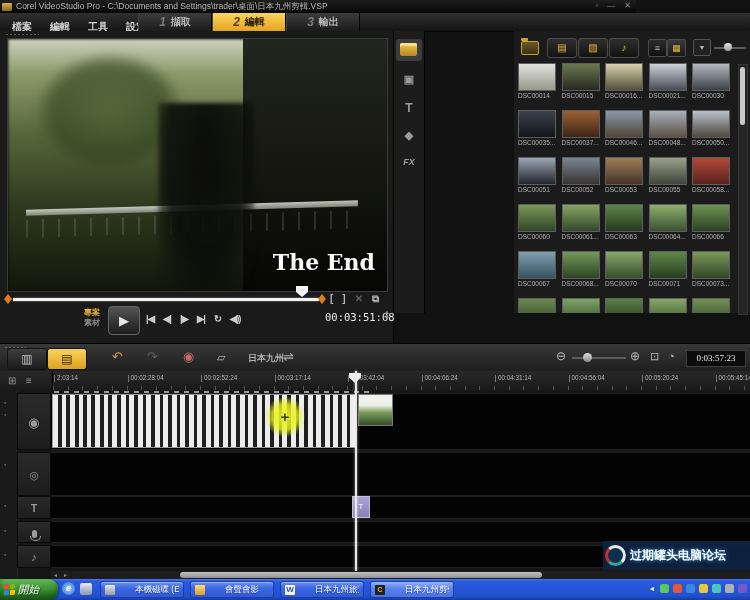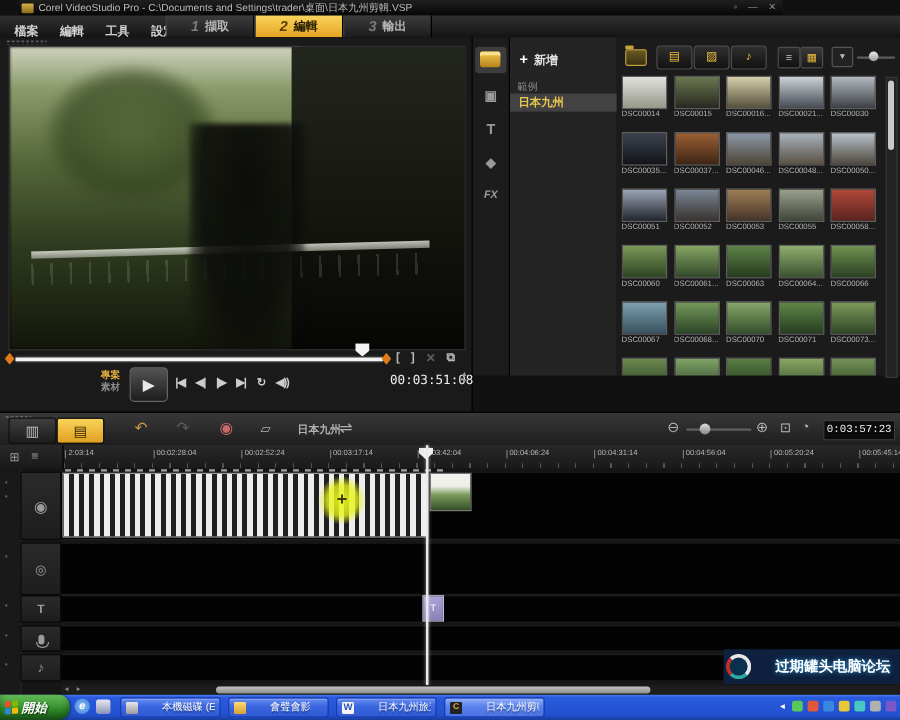--- a/index.html
+++ b/index.html
@@ -1,19 +1,19 @@
 <!DOCTYPE html>
 <html><head>
 <meta charset="utf-8">
 <style>
   html,body{margin:0;padding:0;background:#000;}
   #app{position:relative;width:750px;height:600px;background:#111;overflow:hidden;
        font-family:"Liberation Sans",sans-serif;-webkit-font-smoothing:antialiased;}
   
-  .titlebar{position:absolute;left:16px;top:0;width:636px;height:13px;
+  .titlebar{position:absolute;left:0;top:0;width:636px;height:13px;
     background:linear-gradient(#1e1e1e,#070707);display:flex;align-items:center;padding-left:2px;box-sizing:border-box;}
   .app-ico{width:10px;height:8px;background:linear-gradient(#d8b04a,#8a6a1a);border-radius:1px;margin-right:4px;flex:none;}
   .title-text{color:#b9b9b9;font-size:8.5px;white-space:nowrap;}
   .winctrl{position:absolute;right:5px;top:1px;display:flex;gap:9px;}
   .winctrl span{color:#8a8a8a;font-size:8px;cursor:default;}
   
   .menubar{position:absolute;left:0;top:13px;width:750px;height:18px;
     background:linear-gradient(#303030,#141414);border-bottom:1px solid #000;}
   .menus{position:absolute;left:3px;top:3px;}
   .menu-item{color:#d2d2d2;font-size:10px;margin:0 9px;font-weight:bold;}
@@ -123,21 +123,21 @@
   .ic-proj{left:217px;color:#b2b2b2;font-size:11px;top:7px;}
   .ic-wave{left:248px;color:#b2b2b2;font-size:9px;top:8px;font-weight:bold;letter-spacing:0;}
   .ic-ripple{left:283px;color:#b2b2b2;}
   .ic-zo{left:556px;color:#b8b8b8;font-size:12px;}
   .ic-zi{left:630px;color:#b8b8b8;font-size:12px;}
   .ic-fit{left:650px;color:#b8b8b8;font-size:11px;top:6px;}
   .ic-clock{left:668px;color:#b8b8b8;font-size:11px;top:6px;}
   .tl-slider{position:absolute;left:572px;top:13px;width:54px;height:2px;background:#5c5c5c;}
   .tl-knob{position:absolute;left:583px;top:9px;width:9px;height:9px;border-radius:50%;background:linear-gradient(#ddd,#888);}
   .tl-timecode{position:absolute;left:686px;top:6px;width:58px;height:15px;background:#0b0b0b;
-    border:1px solid #3e3e3e;color:#ececec;font-family:Liberation Mono, monospace;font-size:9px;
+    border:1px solid #3e3e3e;color:#ececec;font-family:Liberation Serif, serif;font-size:9px;
     text-align:center;line-height:15px;}
   
   .ruler{position:absolute;left:0;top:371px;width:750px;height:20px;
     background:linear-gradient(#282828,#191919);border-bottom:1px solid #000;}
   .rl-ic{position:absolute;top:4px;color:#9a9a9a;font-size:10px;}
   .rl-a{left:8px;} .rl-b{left:26px;}
   .ticks{position:absolute;left:52px;top:0;width:698px;height:20px;overflow:hidden;
     border-left:1px solid #000;}
   .ticks::after{content:"";position:absolute;left:0;bottom:1px;width:100%;height:4px;
     background:repeating-linear-gradient(90deg,#555 0 1px,transparent 1px 14.7px);}
@@ -176,41 +176,41 @@
   .mic::after{content:"";position:absolute;left:-2px;top:6px;width:9px;height:4px;
     border:1px solid #9c9c9c;border-top:none;border-radius:0 0 5px 5px;}
   
   .taskbar{position:absolute;left:0;top:579px;width:750px;height:21px;
     background:linear-gradient(#4a7cf0 0%,#2a5ade 10%,#2251cf 80%,#173e9e 100%);}
   .start{position:absolute;left:0;top:0;height:21px;width:58px;border-radius:0 9px 9px 0;
     background:linear-gradient(#63bb58,#2f8a28 60%,#237020);box-shadow:inset 0 -4px 6px #00000055,1px 0 2px #00000066;
     display:flex;align-items:center;gap:3px;padding-left:4px;box-sizing:border-box;}
   .flag{width:11px;height:11px;display:grid;grid-template-columns:5px 5px;grid-template-rows:5px 5px;gap:1px;transform:skewY(-4deg);}
   .flag i{border-radius:1px;}
-  .start-label{color:#fff;font-weight:bold;font-style:italic;font-size:10.5px;text-shadow:1px 1px 1px #00000088;}
+  .start-label{color:#fff;font-weight:normal;font-style:italic;font-size:10.5px;text-shadow:1px 1px 1px #00000088;}
   .ql{position:absolute;left:62px;top:3px;display:flex;gap:5px;align-items:center;}
   .ql-ie{width:13px;height:13px;border-radius:50%;background:radial-gradient(#9cc8f8,#2b74d8);
     color:#fff;font-size:9px;font-weight:bold;text-align:center;line-height:13px;font-style:italic;}
   .ql-b{width:12px;height:12px;border-radius:2px;background:linear-gradient(#e8e8f0,#8a93b8);}
   .tbtn{position:absolute;top:2px;height:17px;width:84px;border-radius:3px;border:1px solid #1a3cae;
     background:linear-gradient(#6a90f2,#3a66e0 45%,#2f5ad4);box-shadow:inset 0 1px 0 #9ab4f8;
     display:flex;align-items:center;gap:20px;padding:0 4px;box-sizing:border-box;}
   .tbtn.active{background:linear-gradient(#8fb0fa,#5a82ec 45%,#4a72e2);}
   .tbtn .tlab{color:#fff;font-size:8.5px;white-space:nowrap;overflow:hidden;text-shadow:0 1px 1px #00000066;}
   .ti{width:10px;height:10px;flex:none;border-radius:1px;}
   .ti-drive{background:linear-gradient(#e8e8e8,#9a9aa2);}
   .ti-folder{background:linear-gradient(#ffd978,#d8a030);}
   .ti-word{background:#f4f4f4;color:#2a52b8;font-size:8px;font-weight:bold;text-align:center;line-height:10px;}
   .ti-corel{background:#222;color:#e8b83a;font-size:7px;font-weight:bold;text-align:center;line-height:10px;}
   .tray{position:absolute;right:3px;top:5px;display:flex;gap:4px;align-items:center;}
   .tray-dot{width:9px;height:9px;border-radius:2px;}
   .tray-chev{color:#fff;font-size:8px;margin-right:2px;}
   
   .watermark{position:absolute;left:603px;top:541px;width:147px;height:43px;z-index:60;}
-  .wm-top{height:29px;background:rgba(14,34,66,.93);display:flex;align-items:center;gap:20px;padding:0 2px;box-sizing:border-box;}
+  .wm-top{height:29px;background:rgba(14,34,66,.93);display:flex;align-items:center;gap:4px;padding:0 2px;box-sizing:border-box;}
   .wm-logo{width:21px;height:21px;border-radius:50%;background:#0a3050;border:3px solid #e8e8e8;
     border-left-color:#c23028;border-bottom-color:#2fa8a0;box-sizing:border-box;flex:none;}
   .wm-text{color:#fff;font-size:12px;font-weight:bold;white-space:nowrap;text-shadow:0 0 4px #3aa0e0;}
   .wm-strip{height:14px;background:#ededed;color:#9a9a9a;font-size:11px;font-weight:bold;
     text-align:center;letter-spacing:1px;line-height:14px;font-family:"Liberation Sans",sans-serif;}
 </style>
 </head>
 <body>
 
 <div id="app">
@@ -245,20 +245,21 @@
 
   <div class="preview-panel">
     <div class="drag-dots"></div>
     <div class="video">
       <div class="v-garden"></div>
       <div class="v-right"></div>
       <div class="v-tree"></div>
       <div class="v-bridge"></div>
       <div class="v-bridge2"></div>
       <div class="v-figure"></div>
+      <div class="end-text">The End</div>
     </div>
     <div class="trim-handle th-l"></div>
     <div class="scrub-bar"></div>
     <div class="trim-handle th-r"></div>
     <div class="playmark"></div>
     <div class="trim-btns">
       <span>[</span>
       <span>]</span>
       <span class="dim">✕</span>
       <span>⧉</span>
@@ -285,27 +286,20 @@
 
   <div class="lib-strip">
     <div class="strip-sel"></div>
     <div class="ic-media"></div>
     <div class="strip-gl gl-trans">▣</div>
     <div class="strip-gl gl-title">T</div>
     <div class="strip-gl gl-graph">◆</div>
     <div class="strip-gl gl-fx">FX</div>
   </div>
 
-  <div class="lib-nav">
-    <div class="add-row">
-      <span class="add-plus">+</span><span>新增</span>
-    </div>
-    <div class="cat-label">範例</div>
-    <div class="gal-sel">日本九州</div>
-  </div>
 
   <div class="lib-main">
     <div class="lm-folder"></div>
     <div class="fbtn fb-v">▤</div>
     <div class="fbtn fb-p">▨</div>
     <div class="fbtn fb-a">♪</div>
     <div class="vbtn vb-list">≡</div>
     <div class="vbtn vb-grid">▦</div>
     <div class="lm-import">▼</div>
     <div class="zslider"></div>

